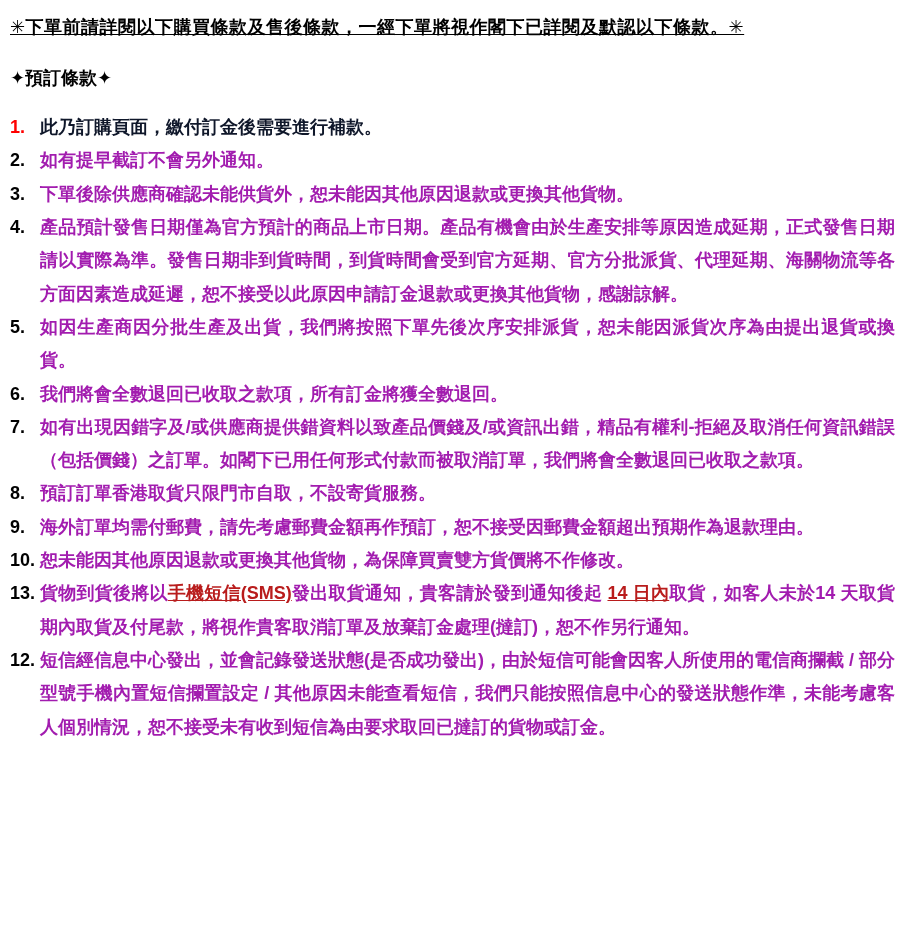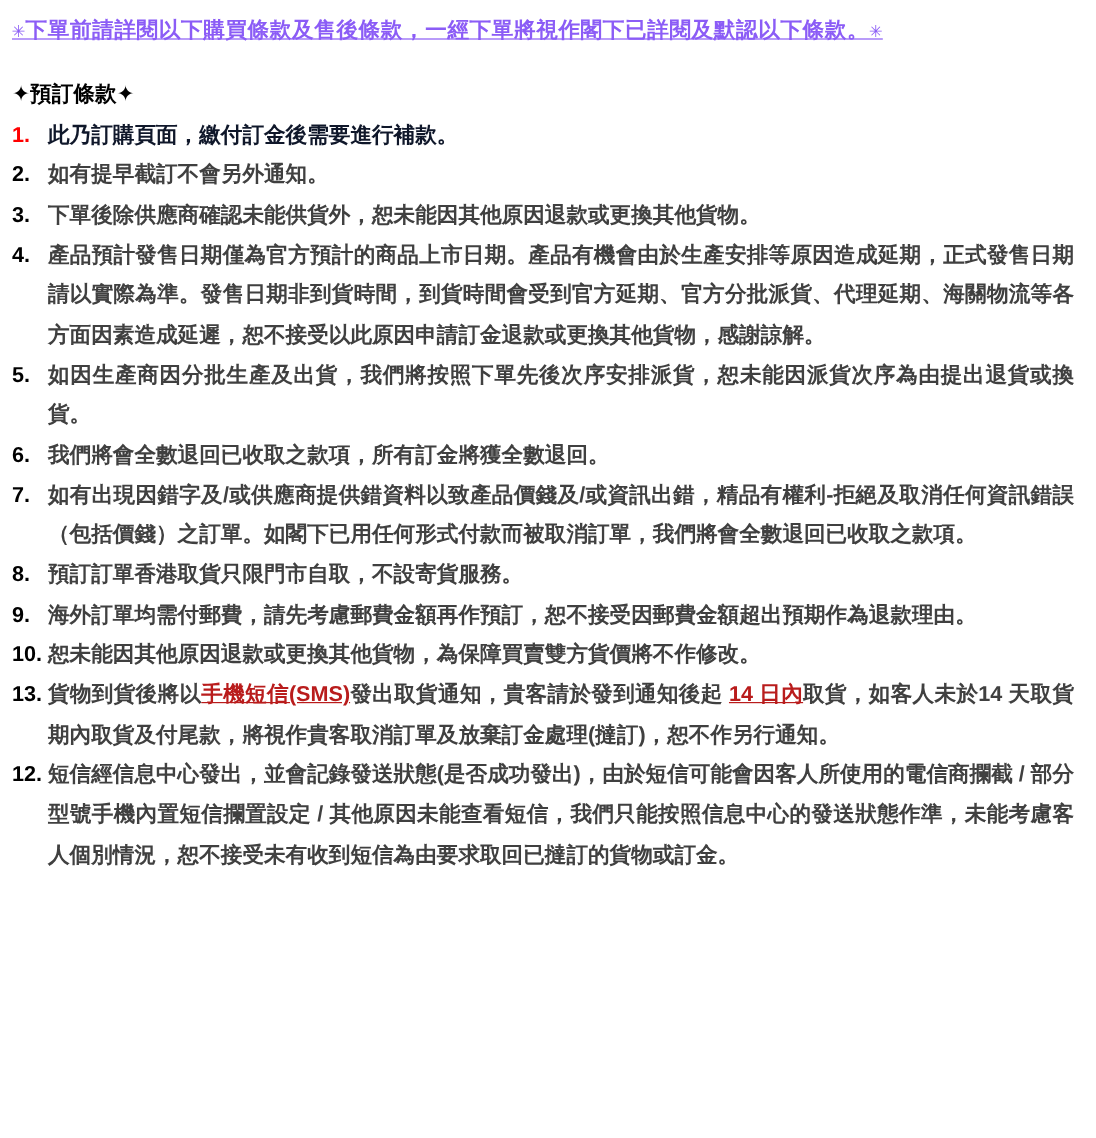--- a/index.html
+++ b/index.html
@@ -11,52 +11,51 @@
   body {
     width: 913px;
     min-height: 948px;
     font-family: "Liberation Sans", "DejaVu Sans", sans-serif;
     font-weight: bold;
     color: #000000;
     font-size: 18px;
     padding: 12px 18px 12px 10px;
   }
   .notice {
-    color: #8b5cf6;
+    color: #000000;
     text-decoration: underline;
     line-height: 1.7;
     margin-bottom: 20px;
     letter-spacing: 0.5px;
-    font-family: Liberation Mono, monospace;
   }
   .section-title {
     color: #000000;
     line-height: 1.7;
-    margin-bottom: 3px;
+    margin-bottom: 18px;
   }
   ol.terms {
     list-style: none;
     margin: 0;
     padding: 0;
   }
   li.term {
     display: flex;
     align-items: flex-start;
     line-height: 1.85;
     margin: 0;
   }
   .term-num {
     flex: 0 0 30px;
     text-align: left;
   }
   .term-text {
     flex: 1;
     text-align: justify;
   }
-  .seg-normal { color: #404040; }
+  .seg-normal { color: #a21caf; }
   .seg-red { color: #0f172a; }
   .seg-red-underline {
     color: #b91c1c;
     text-decoration: underline;
   }
   .seg-link {
     color: #0563c1;
     text-decoration: underline;
     cursor: pointer;
   }

